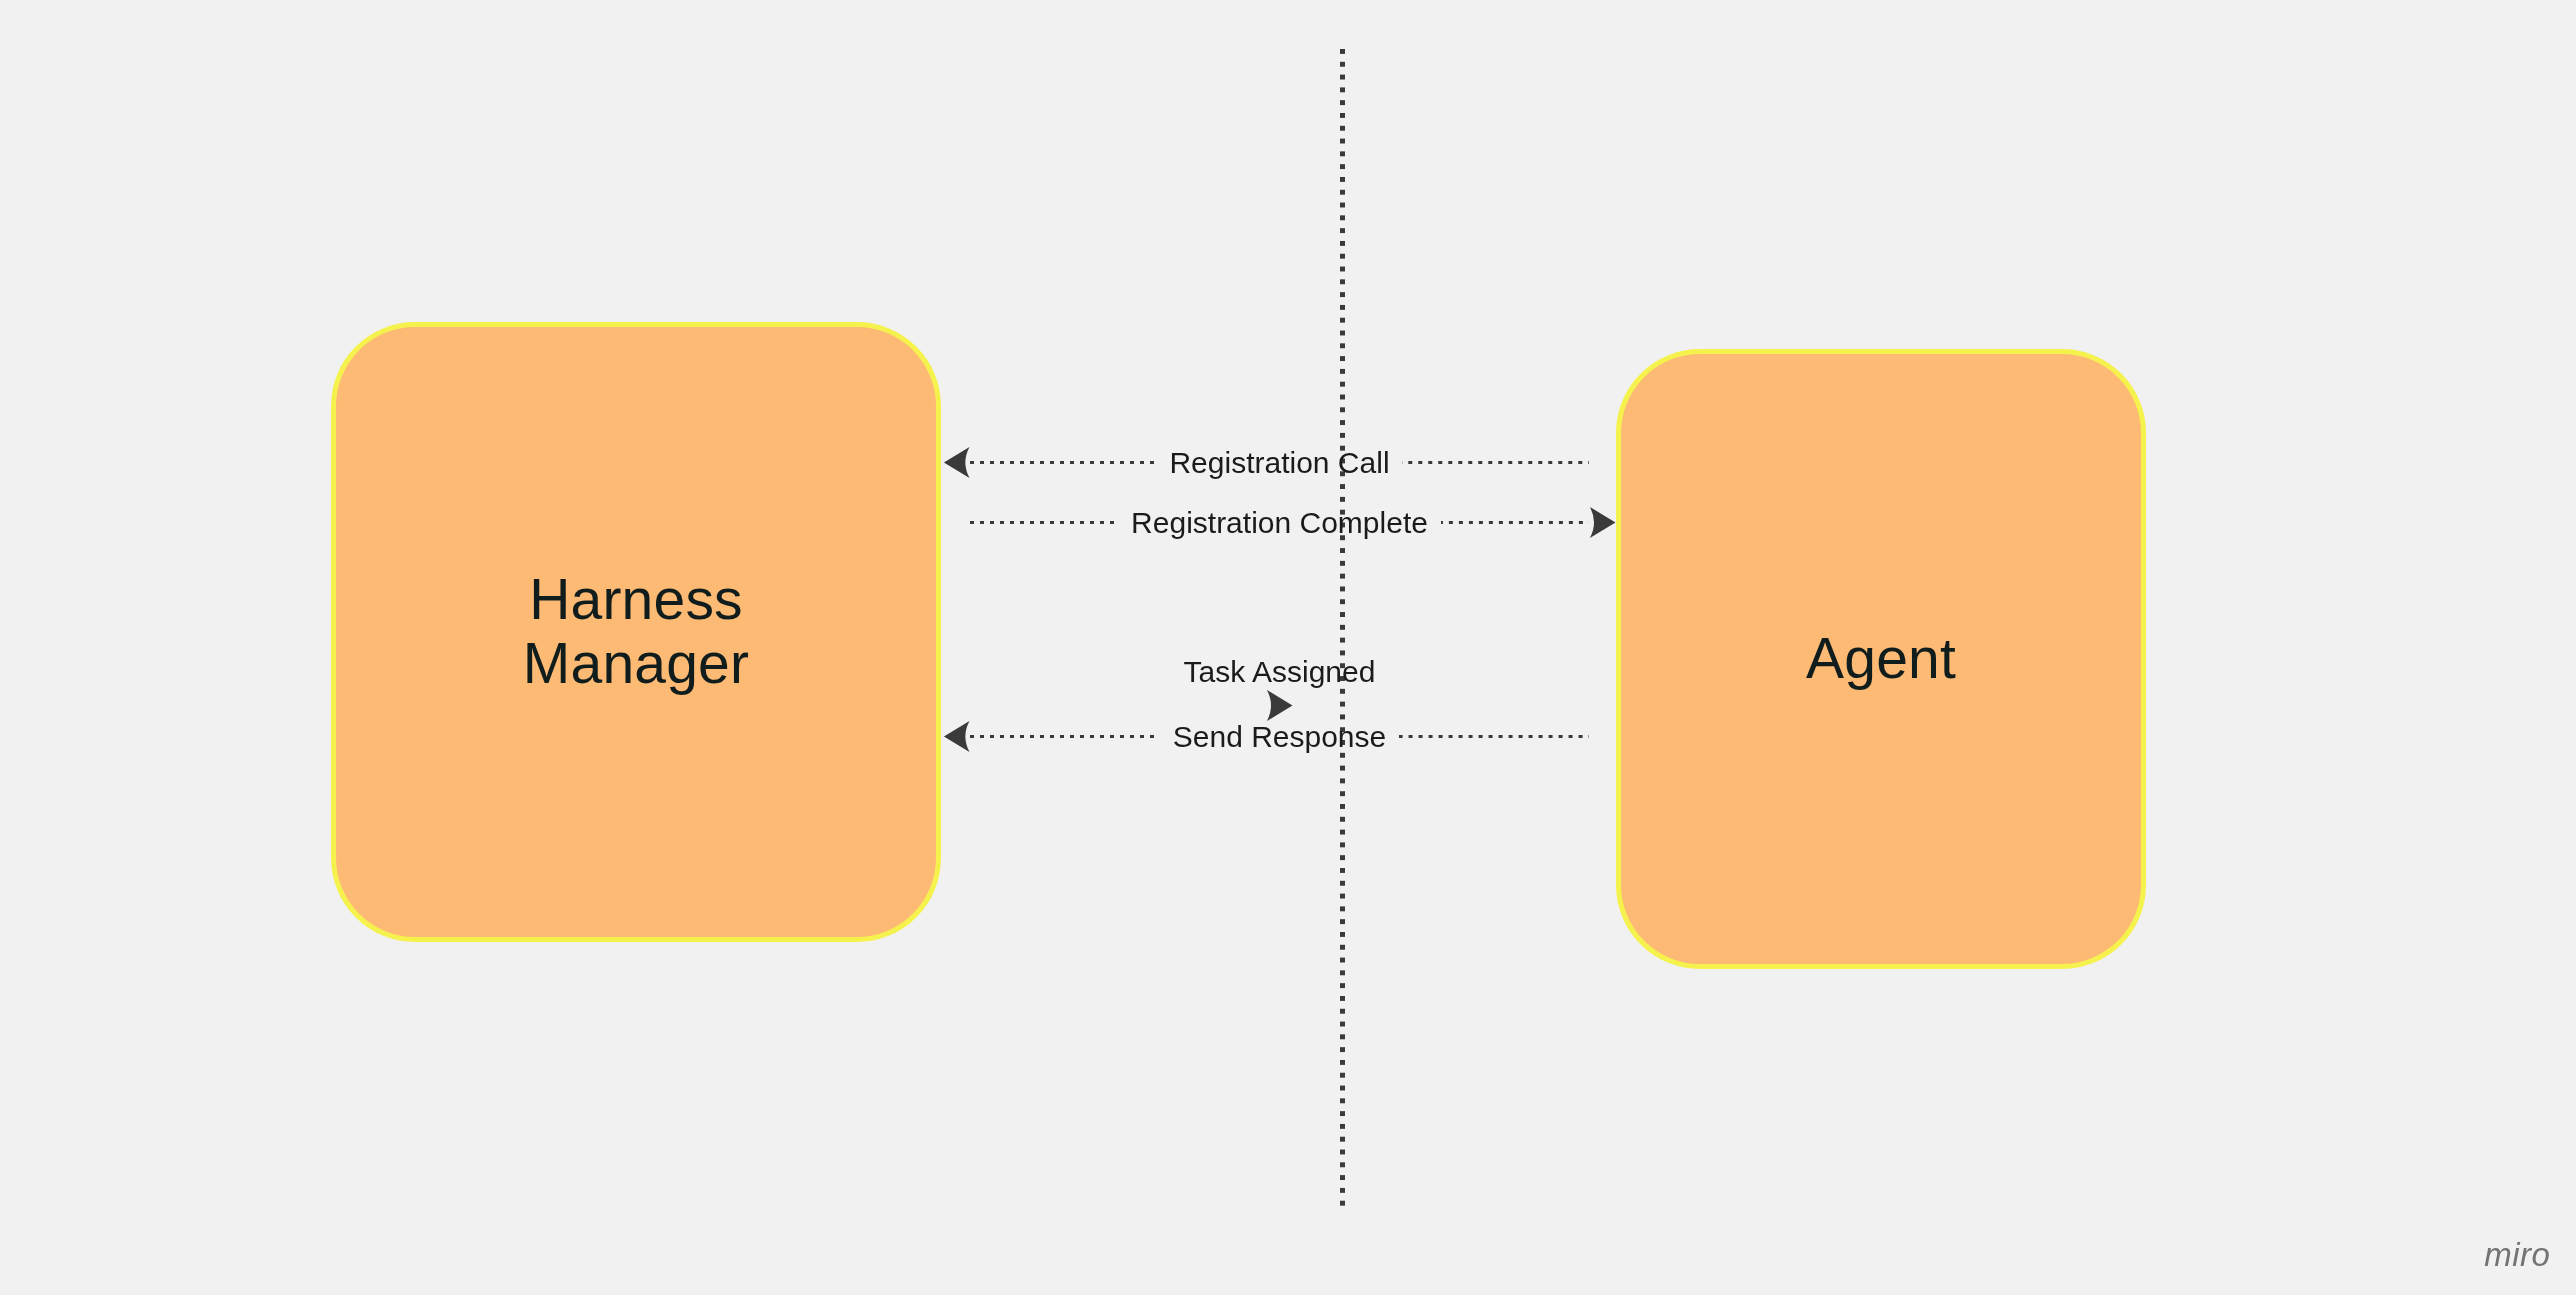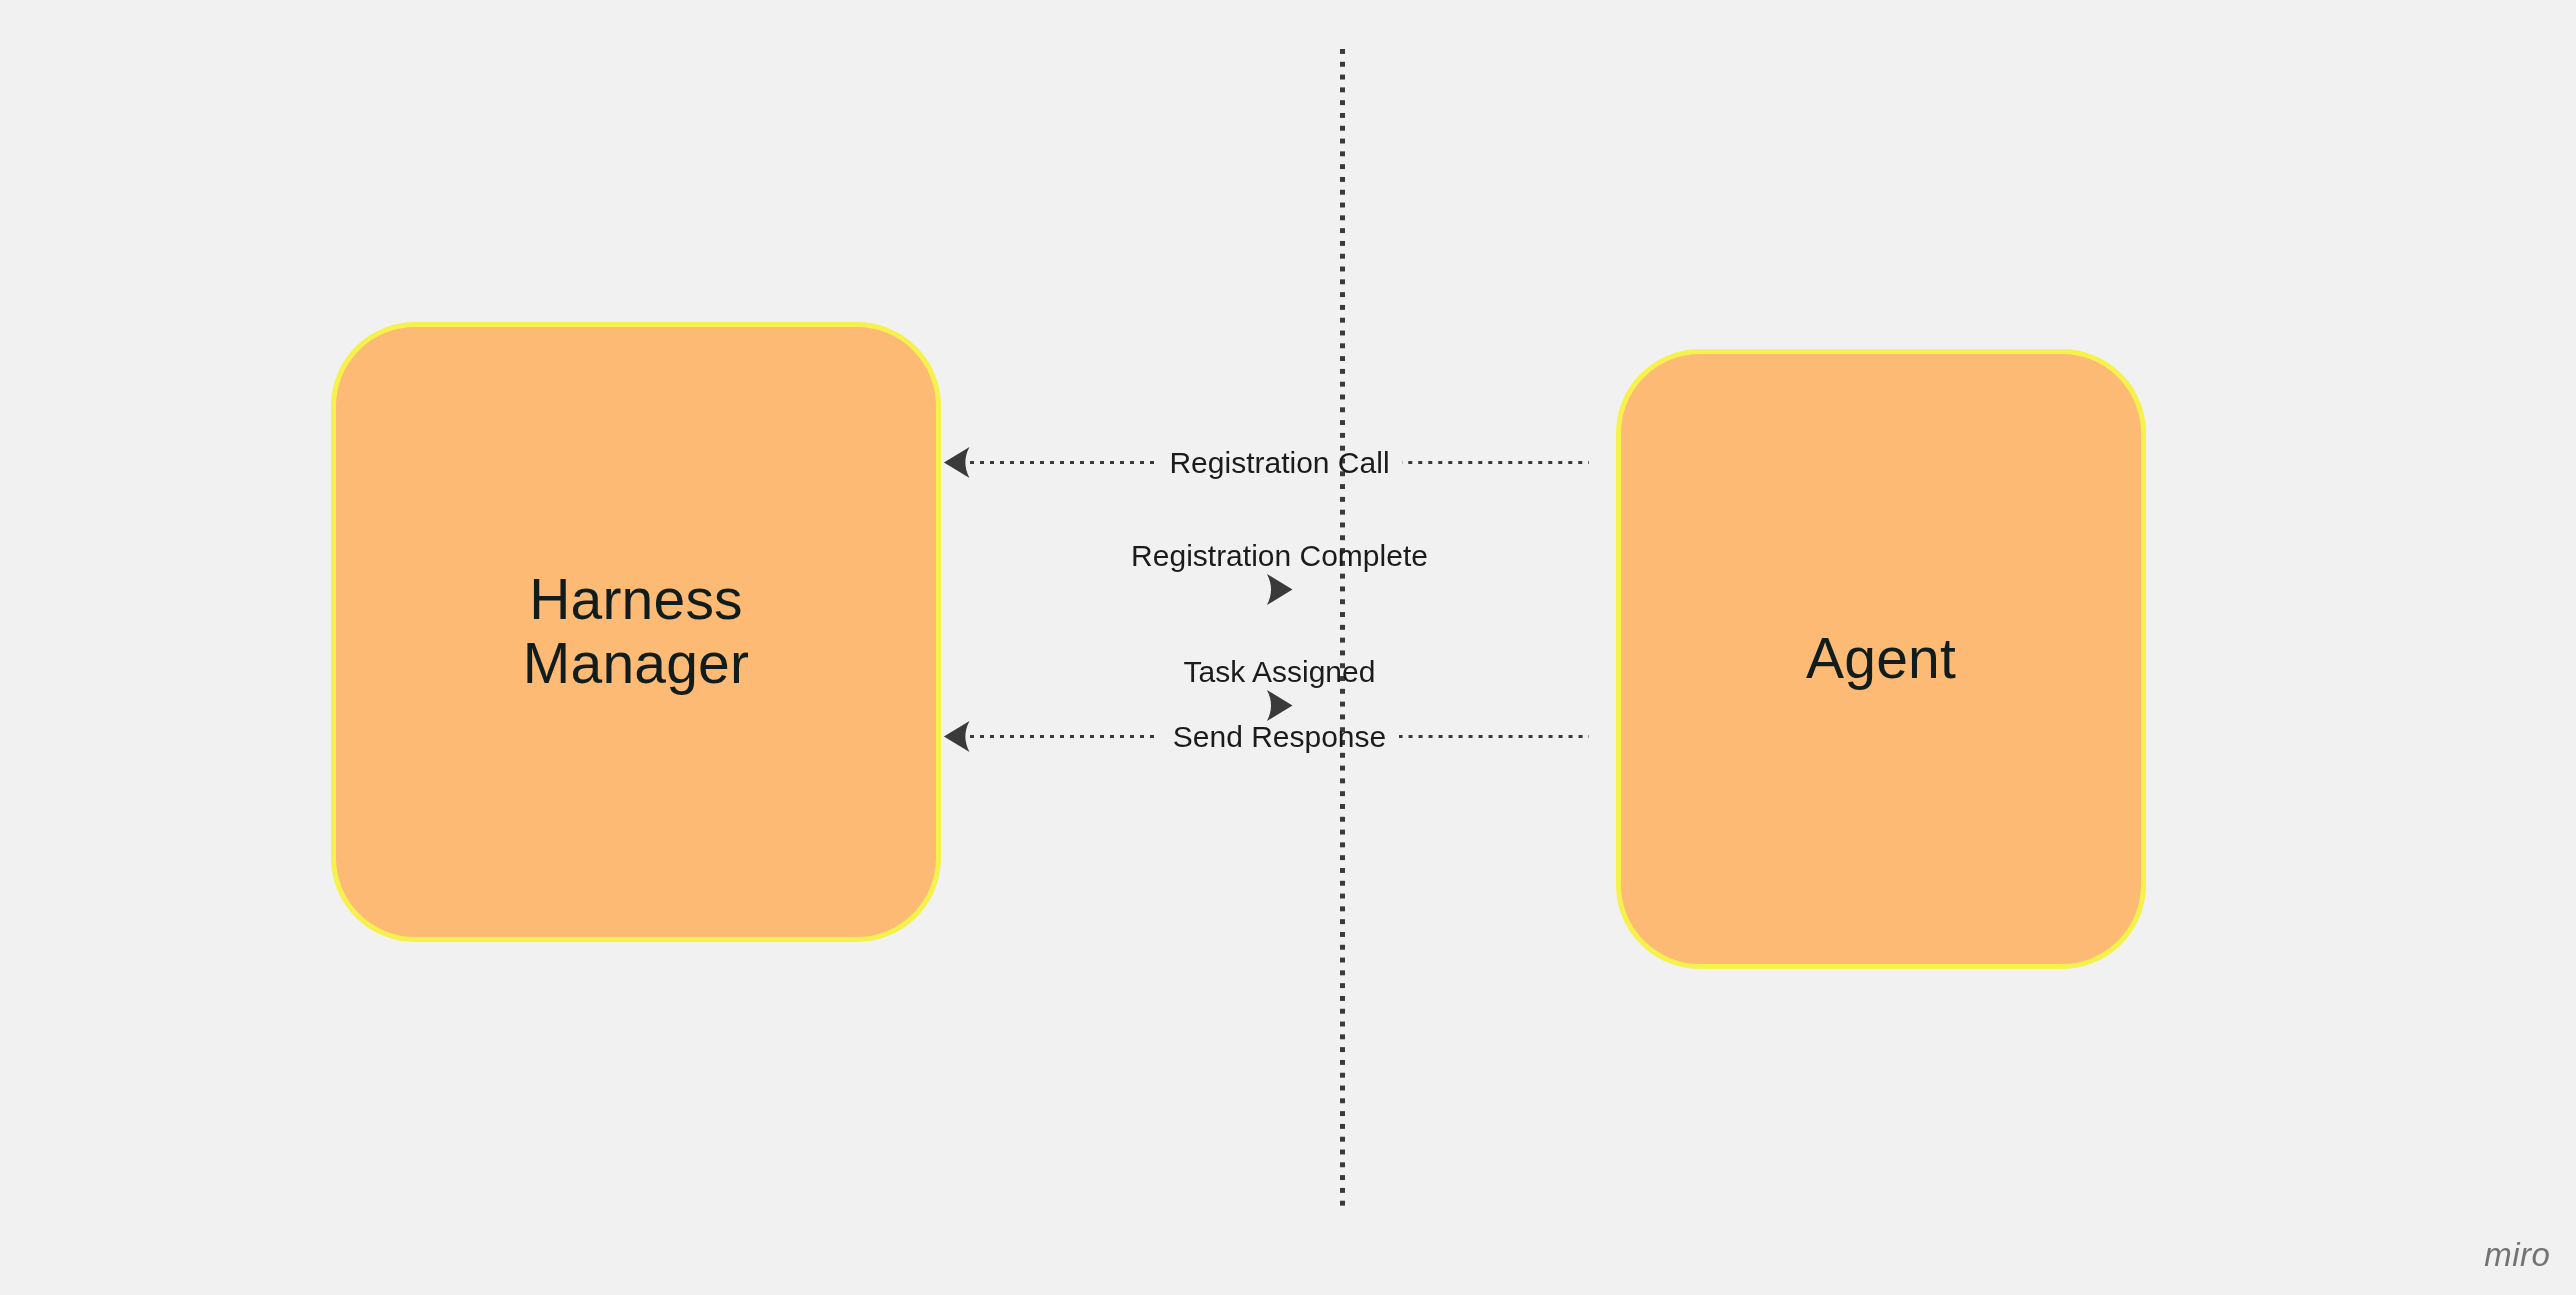--- a/index.html
+++ b/index.html
@@ -100,21 +100,21 @@
     width: 27.4px;
     height: 37px;
     display: block;
   }
   .arrowhead.spacer {
     visibility: hidden;
   }
 
   
   #msg-0 { top: 444px; }
-  #msg-1 { top: 504px; flex-direction: column; }
+  #msg-1 { top: 504px; }
   #msg-2 { top: 562px; }
   #msg-3 { top: 620px; flex-direction: column; }
   #msg-4 { top: 718px; }
 
   
   #miro-watermark {
     position: absolute;
     right: 25.6px;
     bottom: 22px;
     color: #737373;

